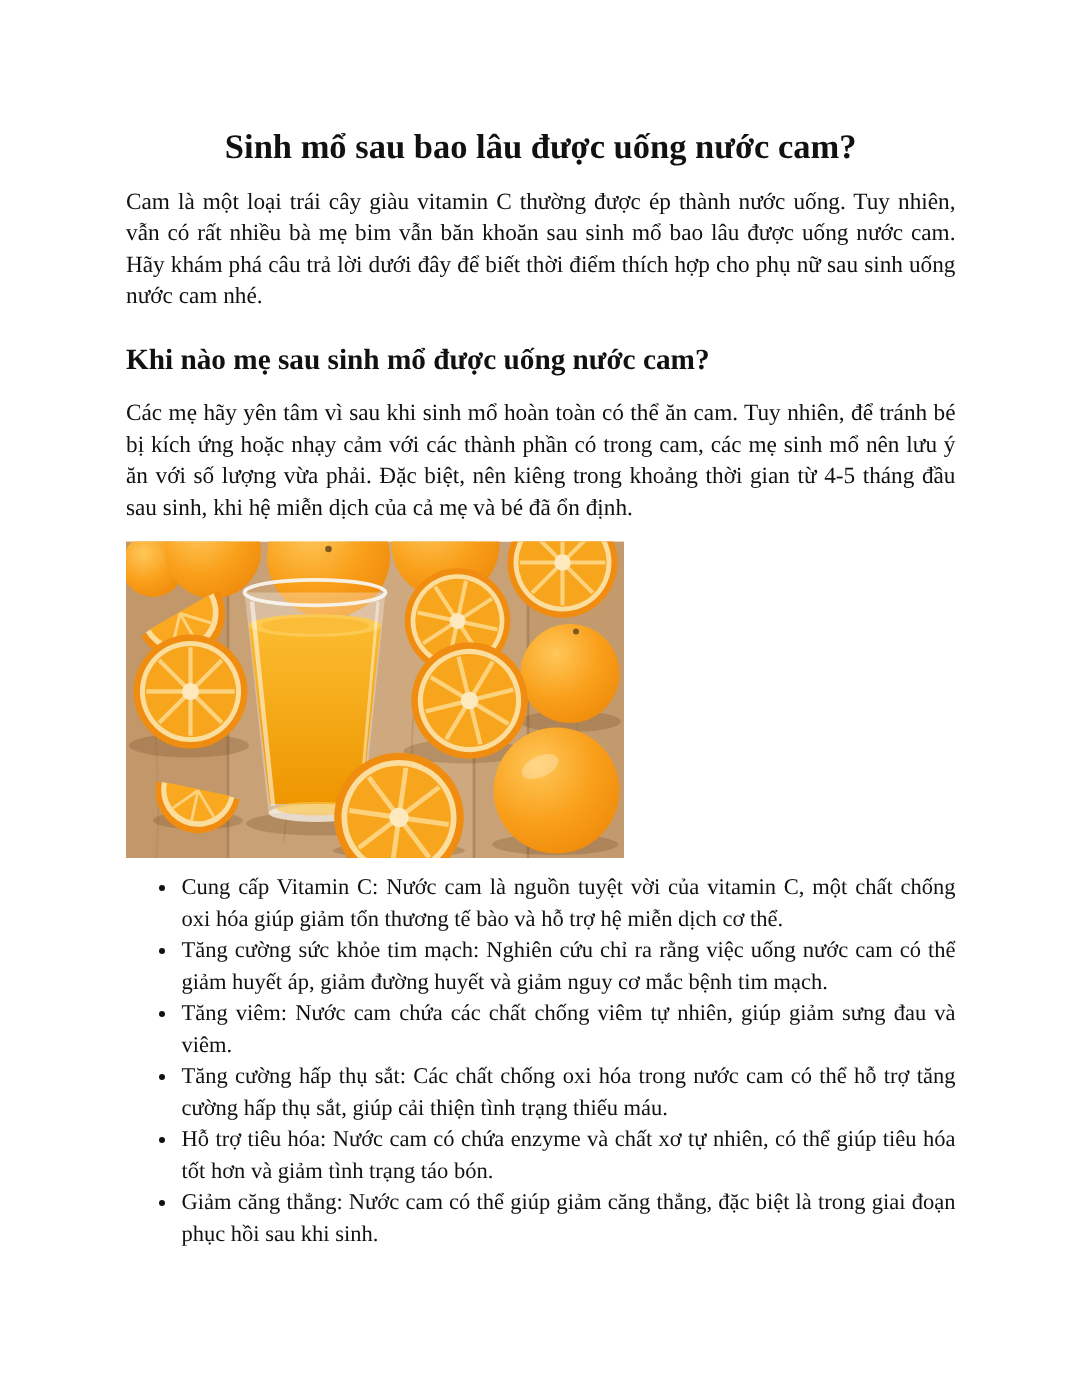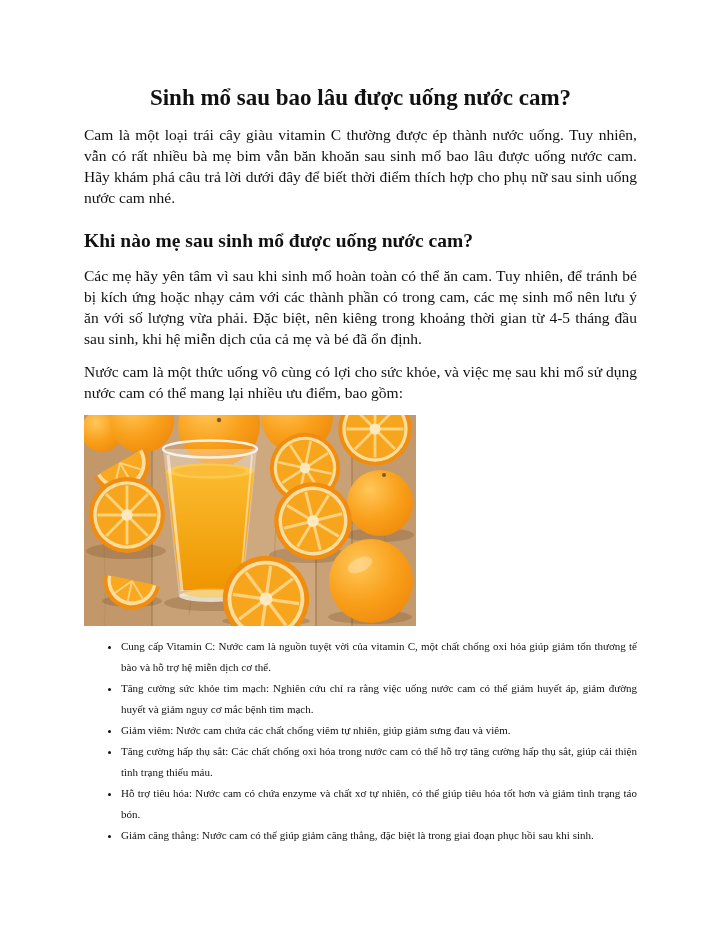--- a/index.html
+++ b/index.html
@@ -29,41 +29,40 @@
     margin:20px 0 10px 0;
   }
   figure.photo {
     margin:12px 0 4px 0;
     width:332px; height:211px;
     line-height:0;
   }
   ul.benefits {
     margin:10px 0 0 0;
     padding-left:37px;
-    font-size:11px; line-height:21px;
+    font-size:15px; line-height:21px;
   }
   ul.benefits li {
     text-align:justify;
     list-style-type:disc;
   }
 </style>
 </head>
 <body>
 
 <div class="page">
 
   <h1 class="doc-title">Sinh mổ sau bao lâu được uống nước cam?</h1>
 
   <p class="para">Cam là một loại trái cây giàu vitamin C thường được ép thành nước uống. Tuy nhiên, vẫn có rất nhiều bà mẹ bim vẫn băn khoăn sau sinh mổ bao lâu được uống nước cam. Hãy khám phá câu trả lời dưới đây để biết thời điểm thích hợp cho phụ nữ sau sinh uống nước cam nhé.</p>
 
   <h2 class="section-heading">Khi nào mẹ sau sinh mổ được uống nước cam?</h2>
 
   <p class="para">Các mẹ hãy yên tâm vì sau khi sinh mổ hoàn toàn có thể ăn cam. Tuy nhiên, để tránh bé bị kích ứng hoặc nhạy cảm với các thành phần có trong cam, các mẹ sinh mổ nên lưu ý ăn với số lượng vừa phải. Đặc biệt, nên kiêng trong khoảng thời gian từ 4-5 tháng đầu sau sinh, khi hệ miễn dịch của cả mẹ và bé đã ổn định.</p>
 
-  <p class="para">Nước cam là một thức uống vô cùng có lợi cho sức khỏe, và việc mẹ sau khi mổ sử dụng nước cam có thể mang lại nhiều ưu điểm, bao gồm:</p>
 
   <figure class="photo">
     <svg viewBox="0 0 332 211" width="332" height="211" role="img">
       <defs>
         <radialGradient id="gSkin" cx="0.35" cy="0.3" r="0.9">
           <stop offset="0" stop-color="#ffc759"></stop>
           <stop offset="0.5" stop-color="#f9a01b"></stop>
           <stop offset="1" stop-color="#ec8306"></stop>
         </radialGradient>
         <linearGradient id="gJuice" x1="0" y1="0" x2="0" y2="1">
@@ -149,19 +148,19 @@
       <ellipse cx="127" cy="181" rx="32" ry="6" fill="rgba(243,238,229,0.8)"></ellipse>
       <ellipse cx="127" cy="178" rx="27" ry="4.5" fill="rgba(250,200,80,0.65)"></ellipse>
 
       <use href="#cutface" transform="translate(182,184) scale(1.08) rotate(8)"></use>
     </svg>
   </figure>
 
   <ul class="benefits">
       <li>Cung cấp Vitamin C: Nước cam là nguồn tuyệt vời của vitamin C, một chất chống oxi hóa giúp giảm tổn thương tế bào và hỗ trợ hệ miễn dịch cơ thể.</li>
       <li>Tăng cường sức khỏe tim mạch: Nghiên cứu chỉ ra rằng việc uống nước cam có thể giảm huyết áp, giảm đường huyết và giảm nguy cơ mắc bệnh tim mạch.</li>
-      <li>Giảm viêm: Nước cam chứa các chất chống viêm tự nhiên, giúp giảm sưng đau và viêm.</li>
+      <li>Tăng viêm: Nước cam chứa các chất chống viêm tự nhiên, giúp giảm sưng đau và viêm.</li>
       <li>Tăng cường hấp thụ sắt: Các chất chống oxi hóa trong nước cam có thể hỗ trợ tăng cường hấp thụ sắt, giúp cải thiện tình trạng thiếu máu.</li>
       <li>Hỗ trợ tiêu hóa: Nước cam có chứa enzyme và chất xơ tự nhiên, có thể giúp tiêu hóa tốt hơn và giảm tình trạng táo bón.</li>
       <li>Giảm căng thẳng: Nước cam có thể giúp giảm căng thẳng, đặc biệt là trong giai đoạn phục hồi sau khi sinh.</li>
     </ul>
 
 </div>
 
 </body></html>

